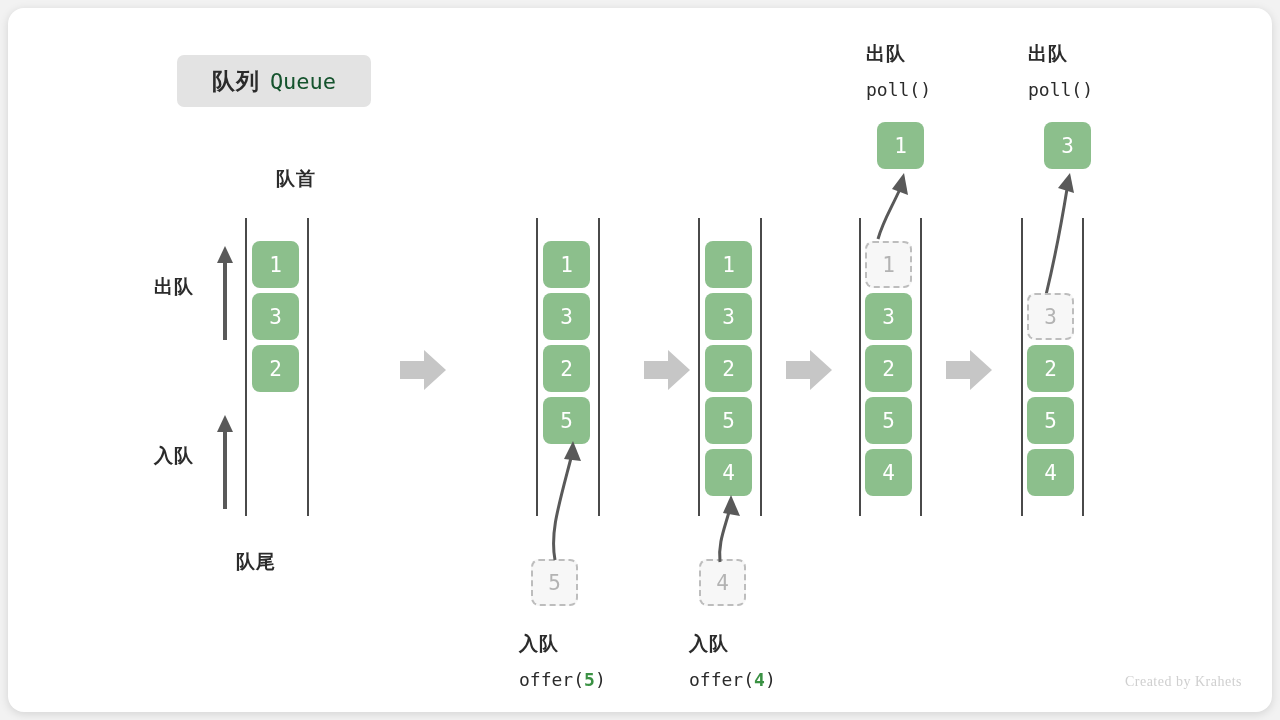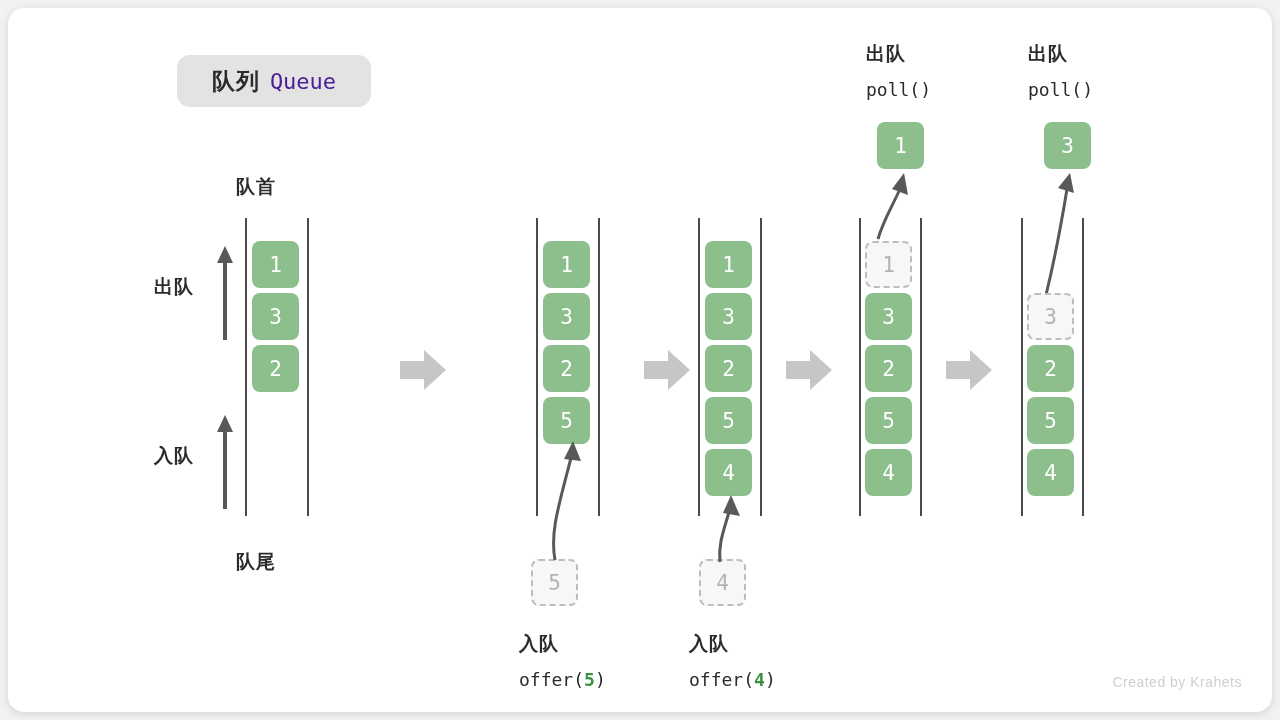--- a/index.html
+++ b/index.html
@@ -26,36 +26,36 @@
   }
   .abs { position: absolute; }
 
   
   #title-badge {
     left: 169px;
     top: 47px;
     width: 194px;
     height: 52px;
     background: #e3e3e3;
-    border-radius: 13px;
+    border-radius: 7px;
     display: flex;
     align-items: center;
     justify-content: center;
     gap: 10px;
   }
   #title-badge .cn {
     font-size: 23px;
     font-weight: bold;
     color: #2b2b2b;
     letter-spacing: 1px;
   }
   #title-badge .en {
     font-family: "DejaVu Sans Mono", "Liberation Mono", monospace;
     font-size: 22px;
-    color: #4c1d95;
+    color: #14532d;
   }
 
   
   .col-head-cn {
     font-size: 19px;
     font-weight: bold;
     color: #2b2b2b;
     letter-spacing: 1px;
     white-space: nowrap;
   }
@@ -108,39 +108,39 @@
     font-weight: bold;
     color: #2b2b2b;
     letter-spacing: 1px;
     white-space: nowrap;
   }
 
   
   #credit {
     right: 30px;
     bottom: 22px;
-    font-family: Liberation Sans, sans-serif;
+    font-family: Liberation Serif, serif;
     font-size: 14px;
     color: #cfcfcf;
     letter-spacing: 0.5px;
   }
 
   svg { overflow: visible; }
 </style>
 </head>
 <body>
 
 <div id="card">
 
   <div class="abs" id="title-badge">
     <span class="cn">队列</span>
     <span class="en">Queue</span>
   </div>
 
-  <div class="abs" style="left:228px; top:158px; width:80px; text-align:left;margin-top:8px;">
+  <div class="abs" style="left:228px; top:158px; width:80px; text-align:right;">
     <span class="col-head-cn">队首</span>
   </div>
 
   <div class="abs rail" style="left:237px; top:210px; height:298px;"></div>
   <div class="abs rail" style="left:299px; top:210px; height:298px;"></div>
 
   <div class="abs node" style="left:244px; top:233px;">1</div>
   <div class="abs node" style="left:244px; top:285px;">3</div>
   <div class="abs node" style="left:244px; top:337px;">2</div>
 

